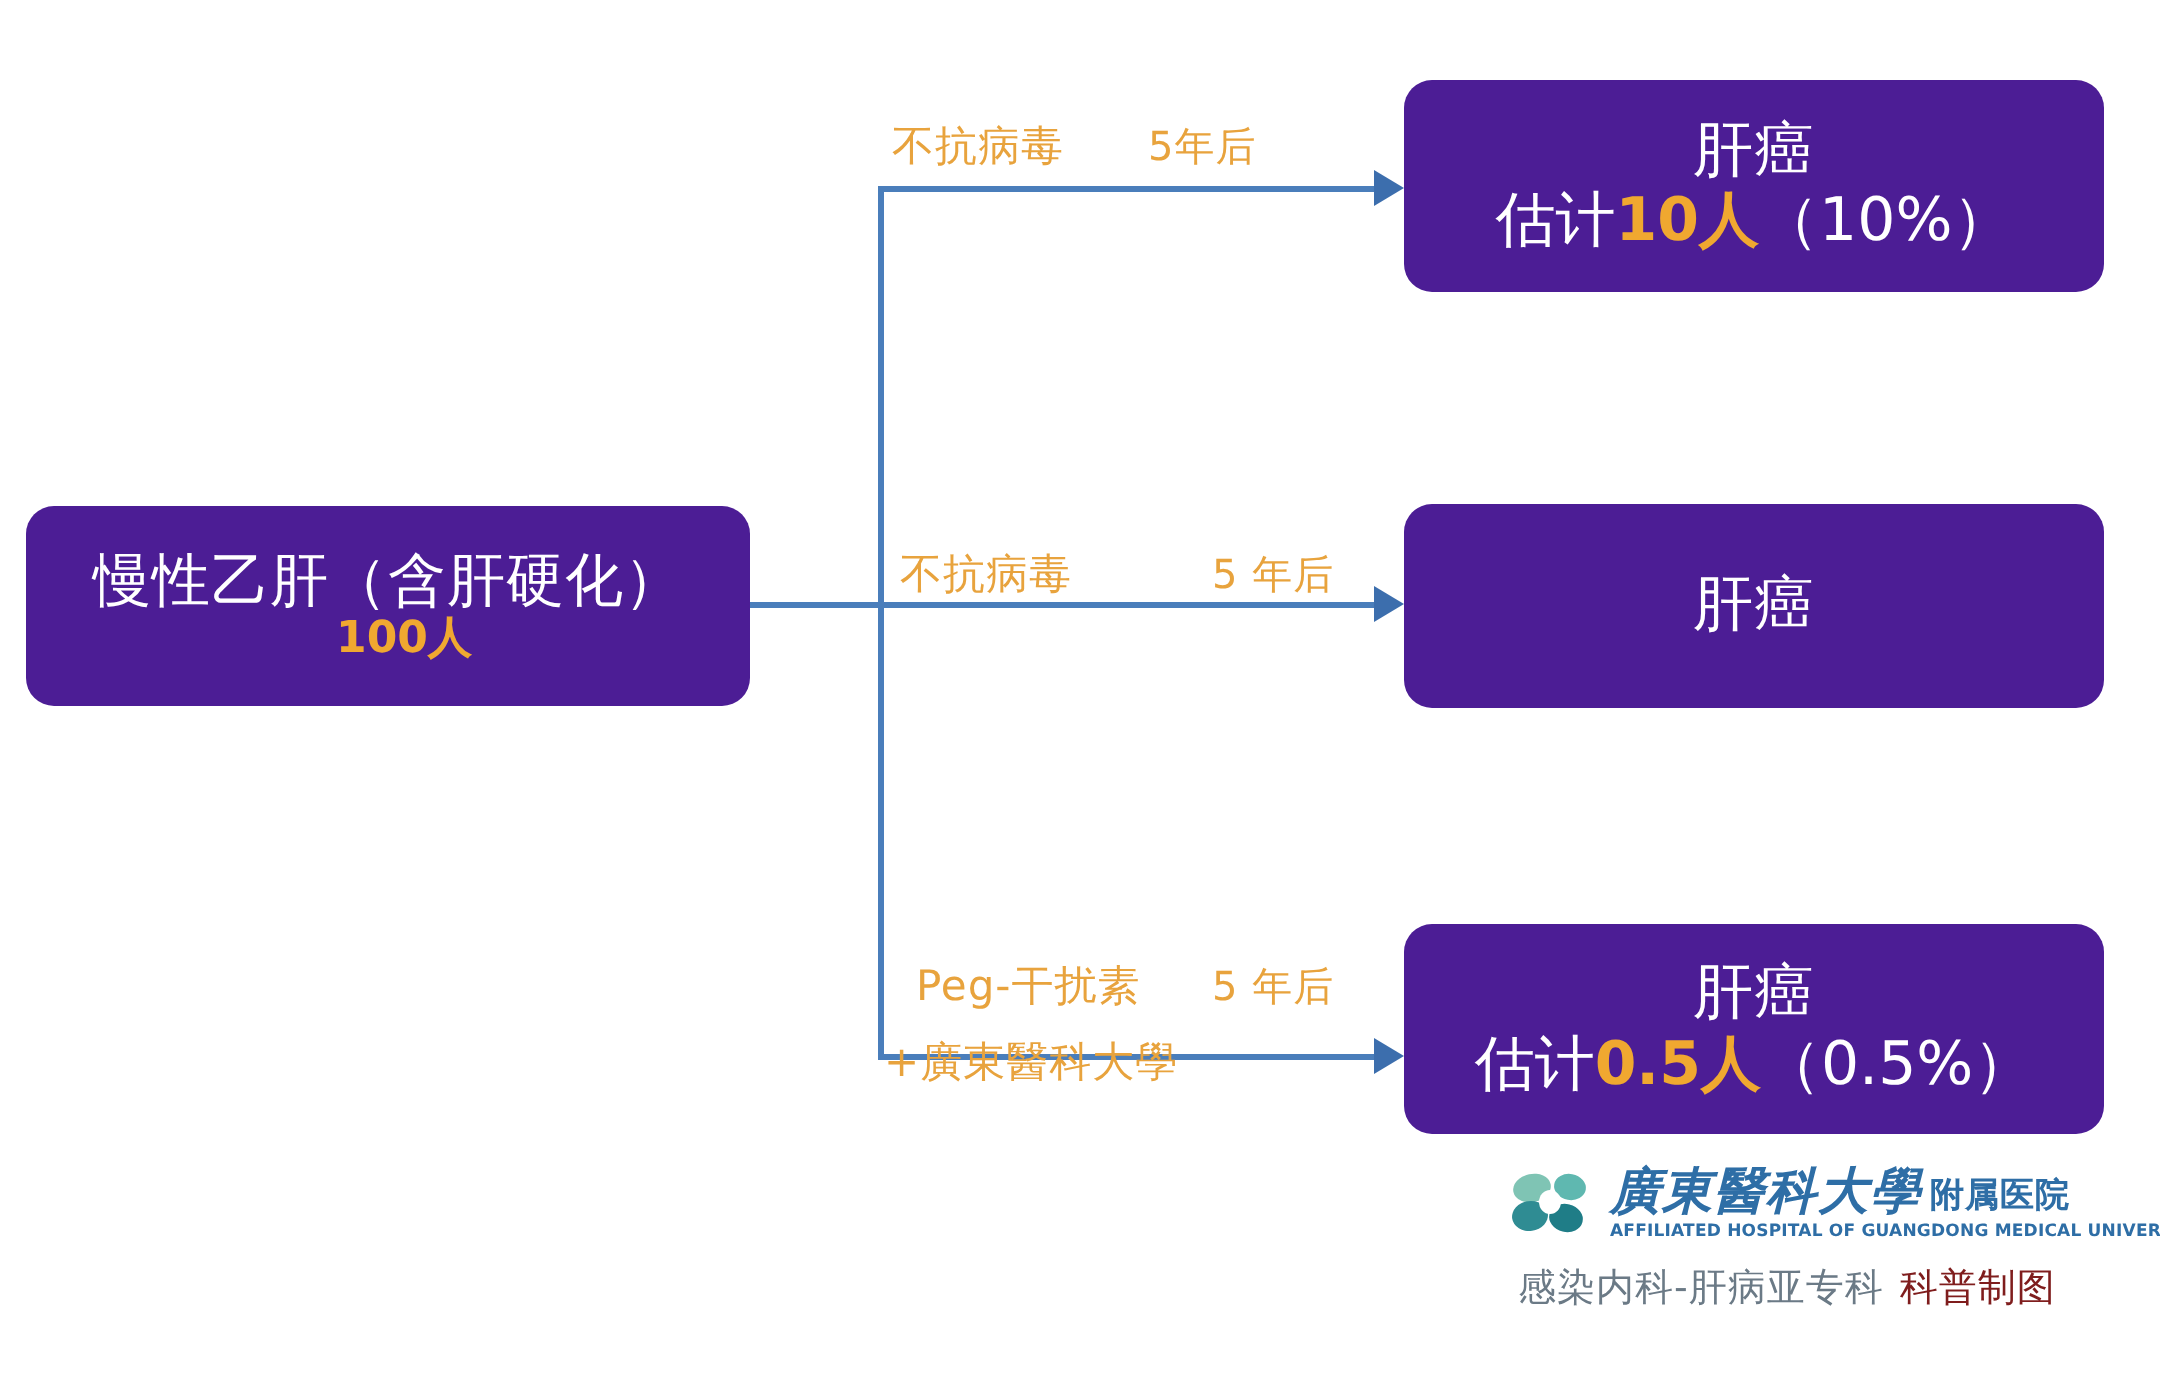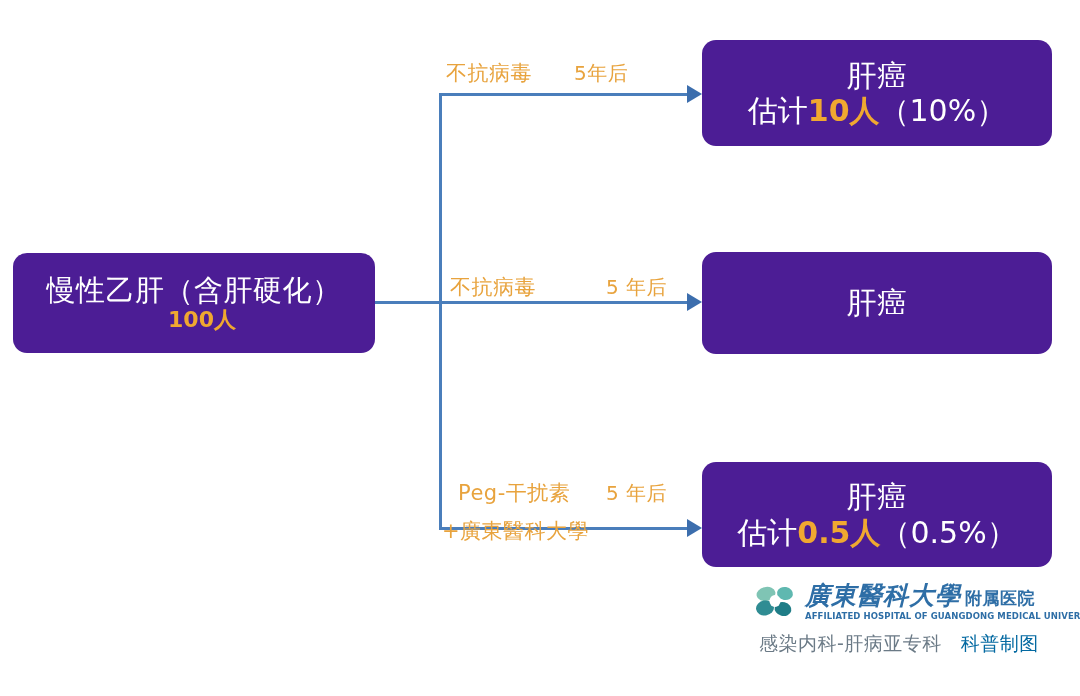--- a/index.html
+++ b/index.html
@@ -129,21 +129,21 @@
     white-space: nowrap;
   }
   .footer-caption {
     margin-top: 10px;
     font-size: 19px;
     white-space: nowrap;
     text-align: left;
     padding-left: 4px;
   }
   .caption-dept { color: #6b7a86; letter-spacing: 0.5px; }
-  .caption-tag { color: #0369a1; letter-spacing: 0.5px; margin-left: 19px; }
+  .caption-tag { color: #7f1d1d; letter-spacing: 0.5px; margin-left: 8px; }
 </style>
 </head>
 <body>
 
 <div id="canvas">
 
   <div class="box source-box" style="left:13px; top:253px; width:362px; height:100px;">
     <div class="line1">慢性乙肝（含肝硬化）</div>
     <div class="line2">
       <span class="num">100</span><span class="num">人</span>

